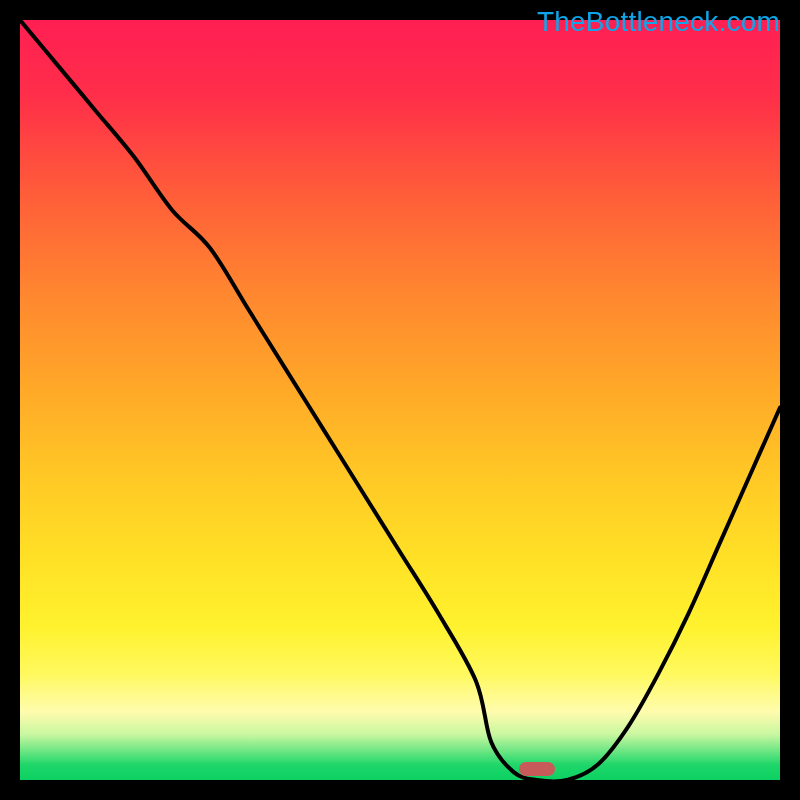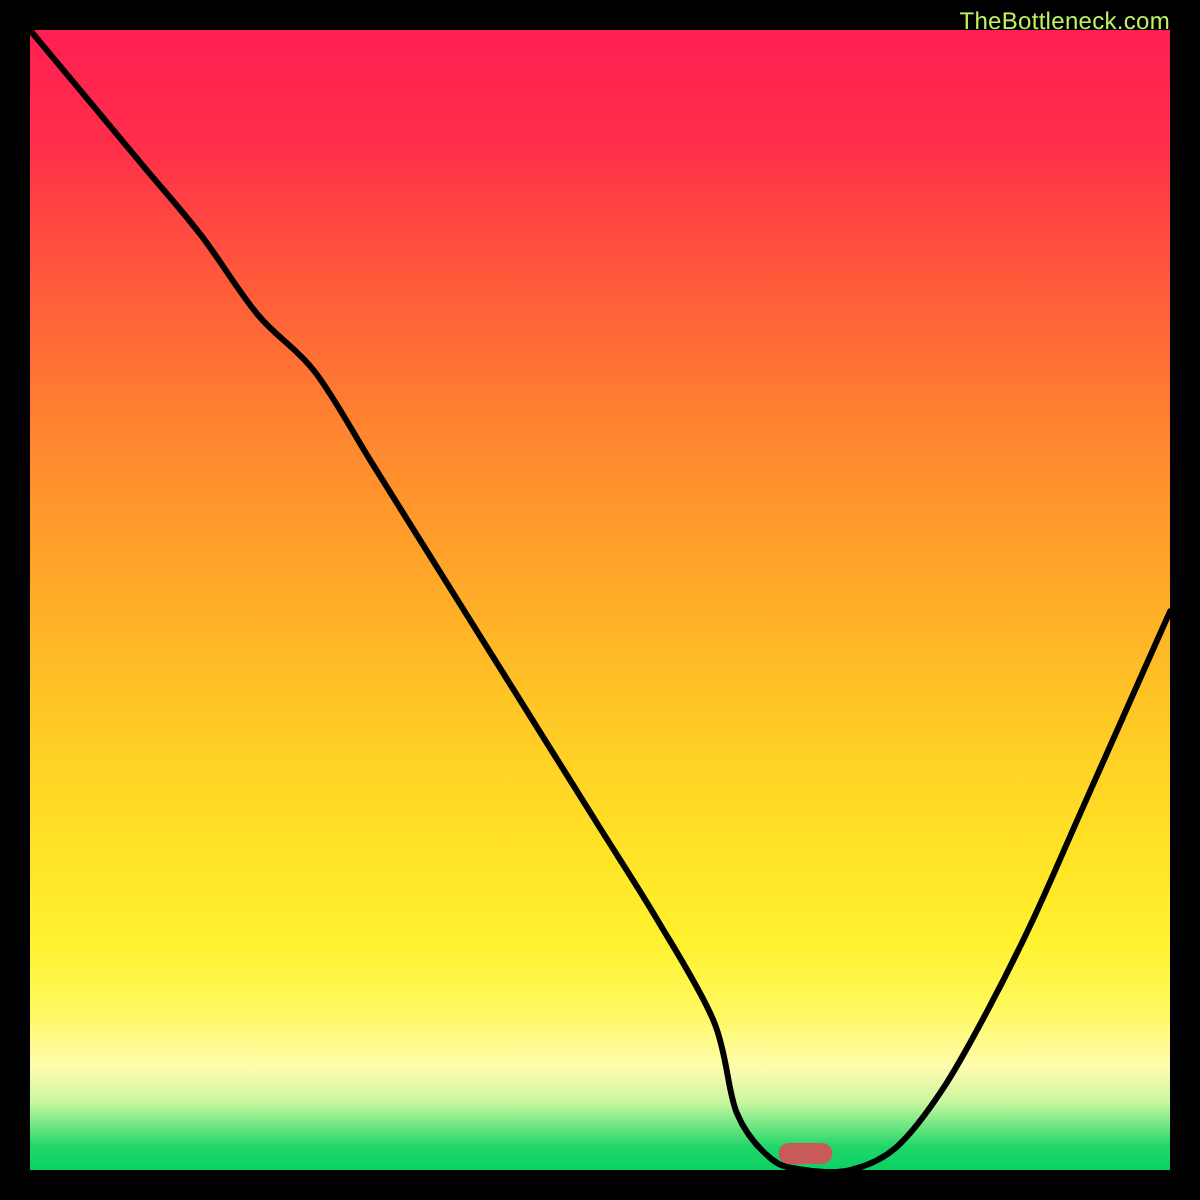--- a/index.html
+++ b/index.html
@@ -1,17 +1,17 @@
 <!DOCTYPE html>
 <html><head>
 <meta charset="utf-8">
 <style>
   * { margin: 0; padding: 0; box-sizing: border-box; }
   body { width: 800px; height: 800px; background: #000; position: relative; font-family: Arial, sans-serif; }
-  .watermark { position: absolute; top: 6px; right: 20px; color: #bef264; font-size: 16px; font-weight: 500; letter-spacing: 0.2px; z-index: 10; }
+  .watermark { position: absolute; top: 6px; right: 20px; color: #0ea5e9; font-size: 28px; font-weight: 500; letter-spacing: 0.2px; z-index: 10; }
   .plot-area { position: absolute; left: 20px; top: 20px; width: 760px; height: 760px; overflow: hidden; }
   .gradient-bg { position: absolute; inset: 0; background: linear-gradient(to bottom,
     #ff1f53 0%,
     #ff2e49 10%,
     #ff5a3a 22%,
     #ff8430 35%,
     #ffa728 48%,
     #ffc825 60%,
     #ffe326 72%,
     #fff22f 80%,

